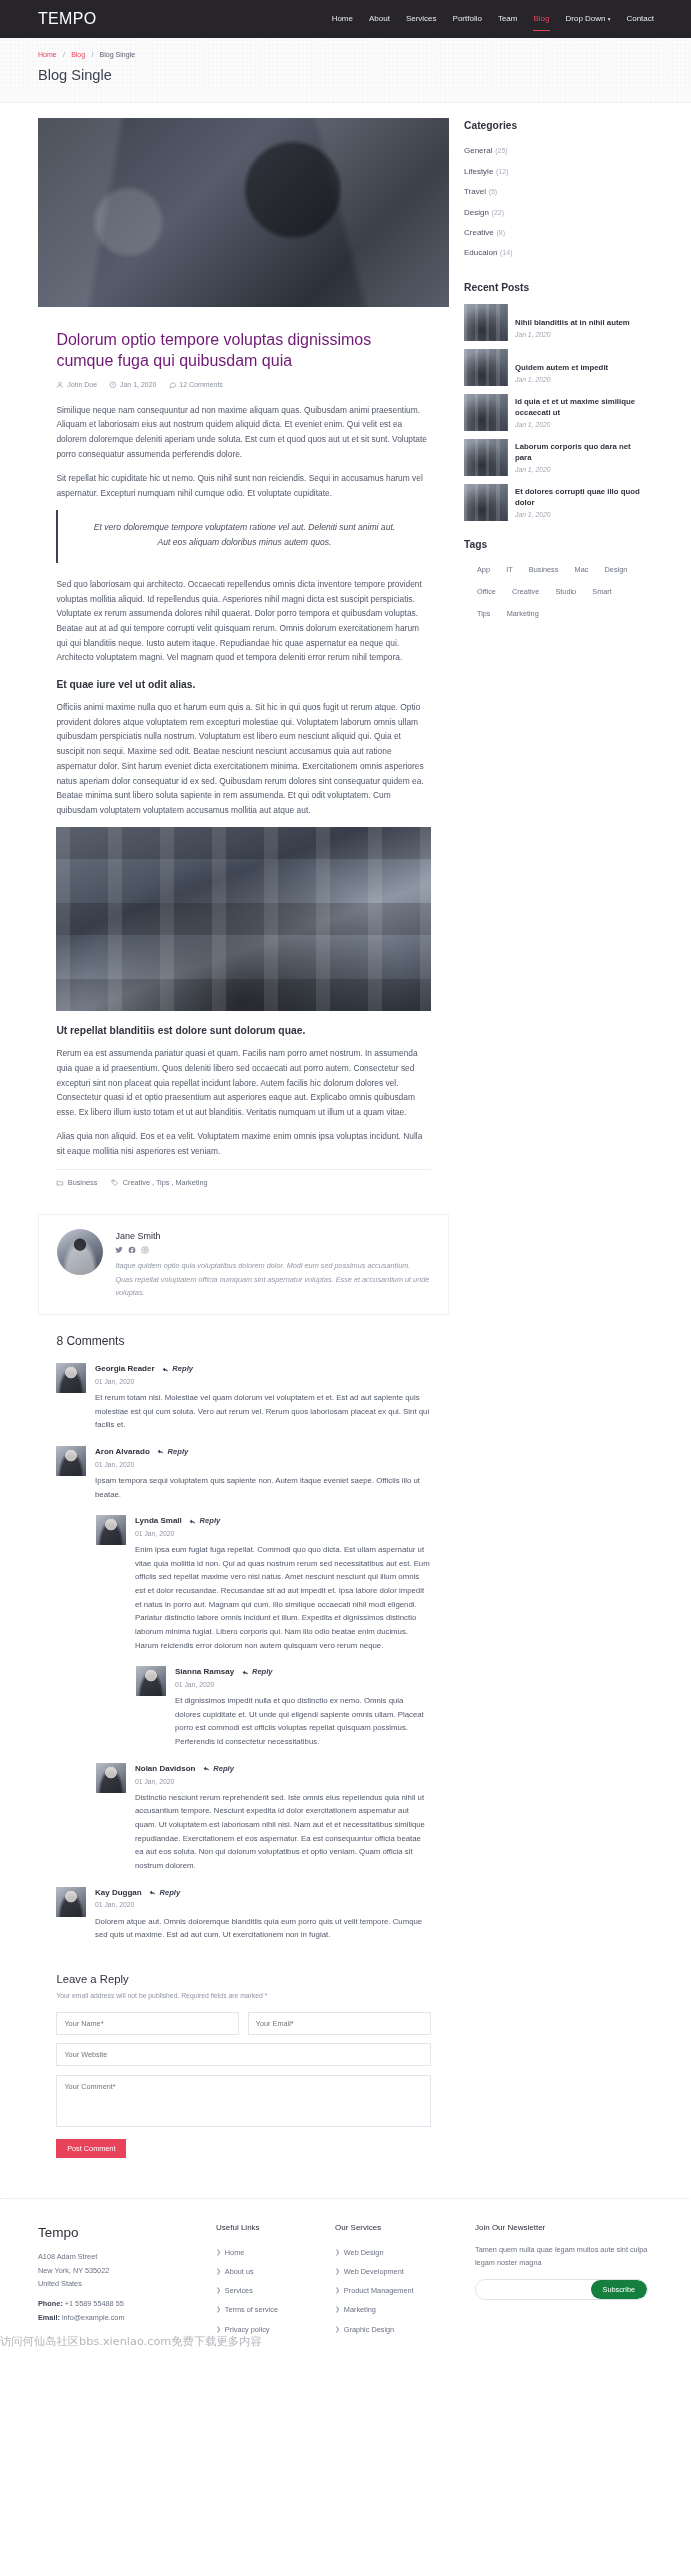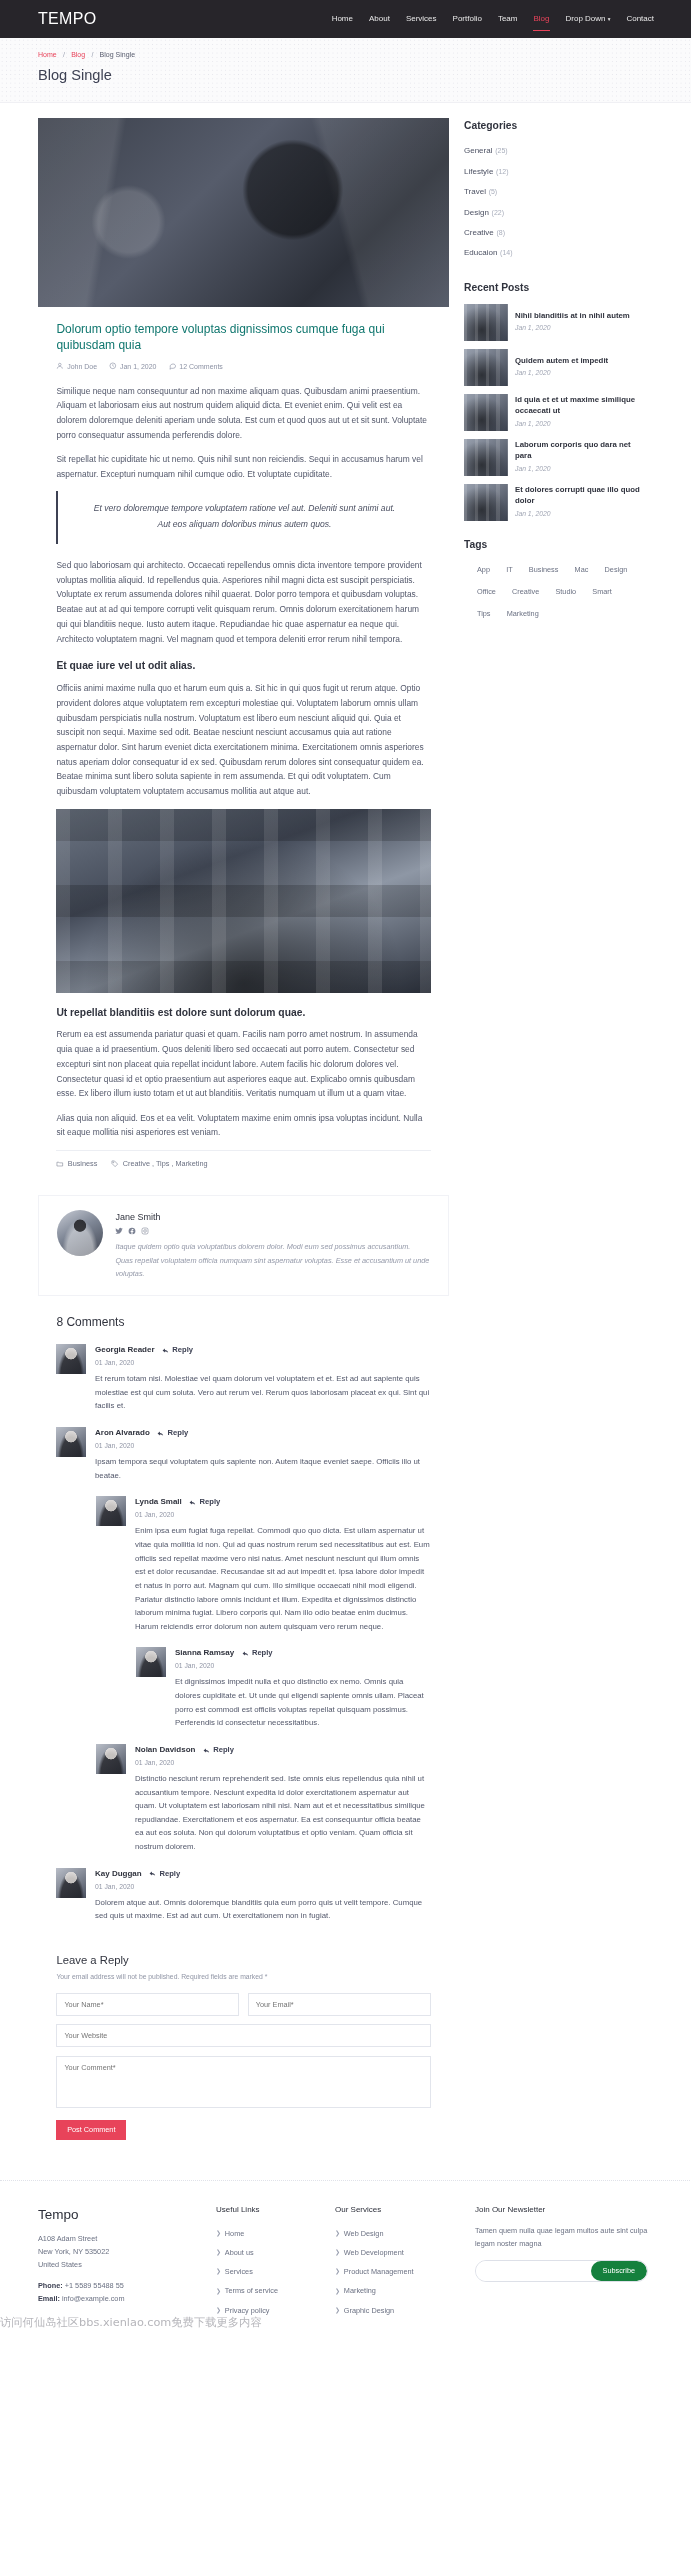--- a/index.html
+++ b/index.html
@@ -94,25 +94,26 @@
   .hero-img::after{
     content:"";position:absolute;inset:0;
     background:
       radial-gradient(circle at 22% 55%, rgba(255,255,255,.14) 0 9%, transparent 11%),
       radial-gradient(circle at 62% 38%, rgba(0,0,0,.45) 0 16%, transparent 18%),
       linear-gradient(100deg, rgba(255,255,255,.10) 0 18%, transparent 20%),
       linear-gradient(255deg, rgba(255,255,255,.08) 0 28%, transparent 30%);
   }
   .article-body { padding: 14px 18.4px 10.8px 18.4px; }
   .entry-title {
-    font-size: 12px;
+    font-size: 16px;
     line-height: 1.35;
-    color: #0f766e;
+    color: #701a75;
     font-weight: 400;
     margin-bottom: 7.6px;
+    margin-top: 8px;
   }
   .entry-meta {
     display: flex;
     align-items: center;
     gap: 12px;
     font-size: 7px;
     color: #8c92a4;
     margin-bottom: 12px;
   }
   .entry-meta .mi { display: flex; align-items: center; gap: 3.2px; }
@@ -210,21 +211,21 @@
     position: relative; overflow: hidden;
   }
   .c-avatar::after{
     content:"";position:absolute;inset:0;
     background:
       radial-gradient(circle at 50% 32%, rgba(245,240,235,.75) 0 22%, transparent 24%),
       radial-gradient(ellipse at 50% 105%, rgba(20,20,24,.7) 0 48%, transparent 62%);
   }
   .c-head { display: flex; align-items: flex-start; gap: 7.6px; }
   .c-name { font-size: 8px; font-weight: 700; color: #30333e; }
-  .c-reply { display: flex; align-items: center; gap: 3.2px; font-size: 7.6px; color: #3d4153; font-weight: 700; }
+  .c-reply { display: flex; align-items: center; gap: 3.2px; font-size: 7.6px; color: #3d4153; font-weight: 700; font-style: italic; }
   .c-reply .ico { width: 7px; height: 7px; }
   .c-date { font-size: 6.8px; color: #9196a6; margin: 1.1px 0 3.2px 0; }
   .c-text { font-size: 7.8px; line-height: 1.75; color: #53586b; }
 
   
   .reply-form { padding: 8.6px 18.4px 18.4px 18.4px; }
   .rf-title { font-size: 11.3px; color: #30333e; margin-bottom: 3.2px; font-weight: 400; }
   .rf-note { font-size: 6.8px; color: #9196a6; margin-bottom: 9.7px; }
   .rf-row { display: flex; gap: 8.6px; margin-bottom: 8.6px; }
   .rf-input, .rf-textarea {
@@ -272,21 +273,21 @@
     display: flex; align-items: center; justify-content: center;
   }
   .search-btn .ico { width: 8.6px; height: 8.6px; }
   .cat-list li, .tag-list { list-style: none; }
   .cat-list li {
     font-size: 8px;
     color: #4c5163;
     padding: 3.8px 0;
   }
   .cat-count { color: #a9aebc; font-size: 7px; margin-left: 2.7px; }
-  .recent-item { display: flex; gap: 7px; margin-bottom: 8px; align-items: center; }
+  .recent-item { display: flex; gap: 7px; margin-bottom: 8px; align-items: flex-end; }
   .recent-thumb {
     width: 44px; height: 37px; flex: none;
     background: linear-gradient(140deg,#9aa2b0,#3a404d);
     position: relative; overflow: hidden;
   }
   .recent-thumb::after{
     content:"";position:absolute;inset:0;
     background:
       repeating-linear-gradient(90deg, rgba(255,255,255,.14) 0 3.2px, transparent 3.2px 10.8px),
       radial-gradient(ellipse at 40% 70%, rgba(0,0,0,.55), transparent 65%);

